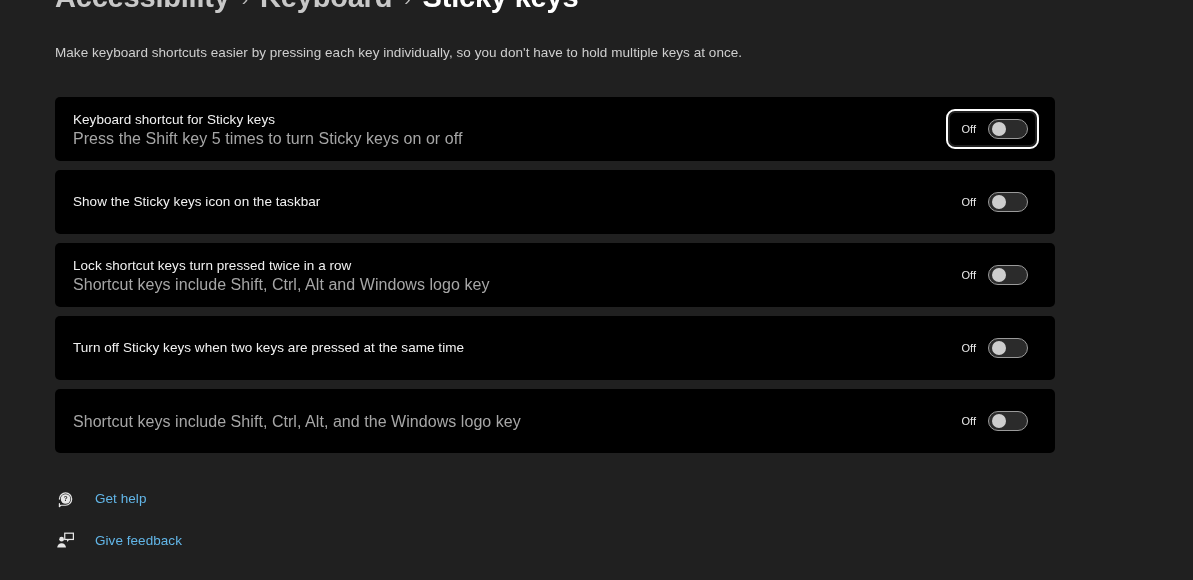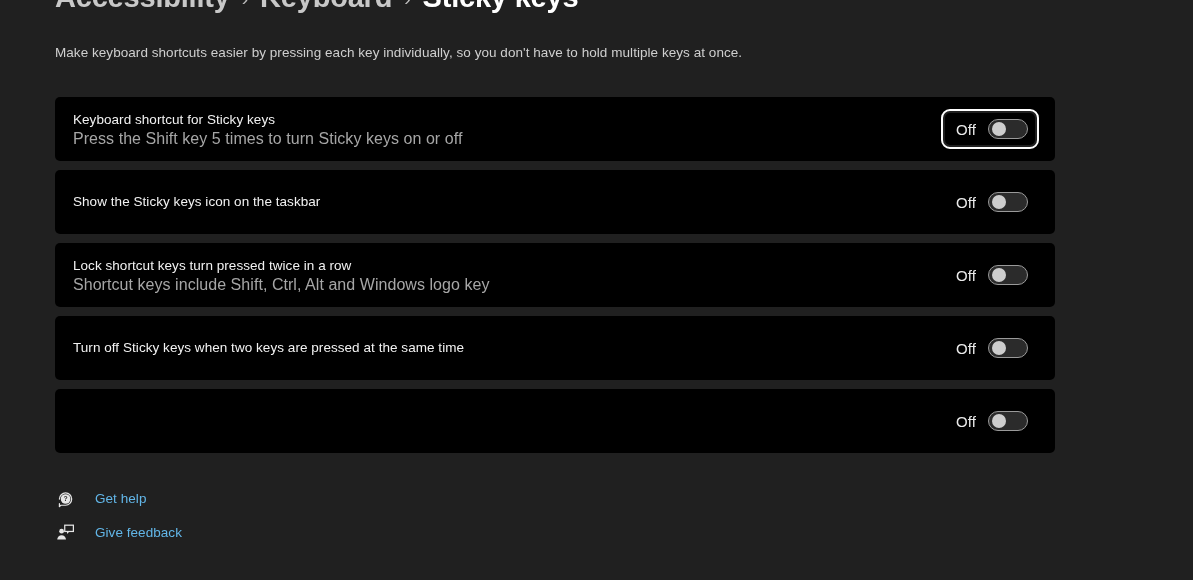--- a/index.html
+++ b/index.html
@@ -93,21 +93,21 @@
     border-radius:6px;
     border:2px solid transparent;
     outline:2px solid transparent;
   }
   .toggle-wrap.focused {
     border:2px solid #202020;
     outline:2px solid #ffffff;
     border-radius:7px;
   }
   .toggle-state {
-    font-size:15px;
+    font-size:11px;
     color:#eaeaea;
     letter-spacing:0.05px;
   }
   .switch {
     width:40px; height:20px;
     border-radius:10px;
     border:1px solid #9a9a9a;
     background:#2b2b2b;
     position:relative;
     flex:0 0 auto;
@@ -118,21 +118,21 @@
     width:14px; height:14px;
     border-radius:50%;
     background:#cdcdcd;
   }
 
   
   .footer {
     position:absolute;
     left:55px; top:487px;
     display:flex; flex-direction:column;
-    gap:12px;
+    gap:20px;
     text-align:center;
   }
   .flink {
     display:flex; align-items:center;
     gap:20px;
     text-decoration:none;
     height:22px;
   }
   .flink-icon {
     width:20px; height:20px;
@@ -208,20 +208,21 @@
       <div class="toggle-wrap">
         <span class="toggle-state">Off</span>
         <span class="switch">
           <span class="knob"></span>
         </span>
       </div>
     </div>
 
     <div class="card">
       <div class="card-text">
+        <span class="card-sub">Shortcut keys include Shift, Ctrl, Alt, and the Windows logo key</span>
       </div>
       <div class="toggle-wrap">
         <span class="toggle-state">Off</span>
         <span class="switch">
           <span class="knob"></span>
         </span>
       </div>
     </div>
 
   </div>

